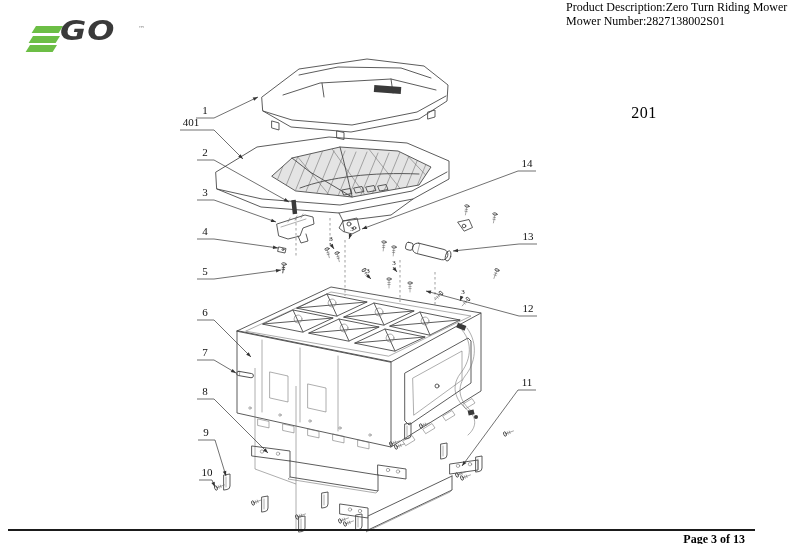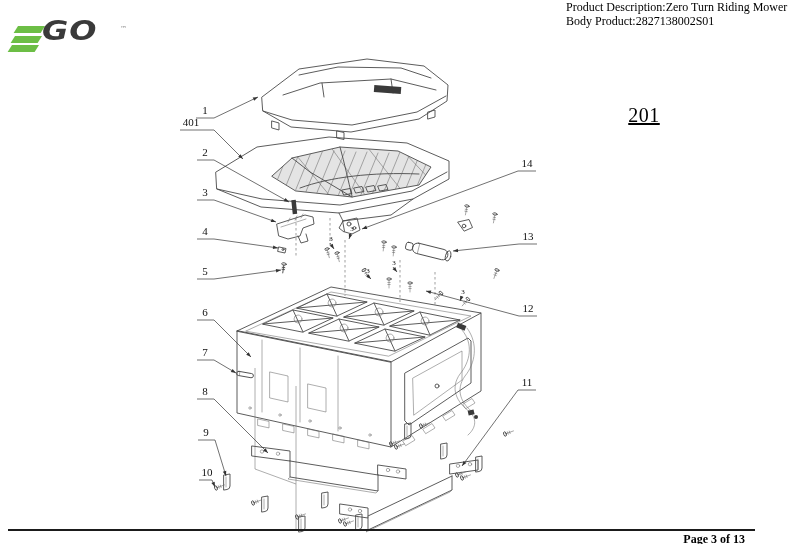--- a/index.html
+++ b/index.html
@@ -1,37 +1,37 @@
 <!DOCTYPE html>
 <html><head>
 <meta charset="utf-8">
 <style>
   html,body{margin:0;padding:0;background:#fff;}
   body{width:800px;height:544px;position:relative;overflow:hidden;
        font-family:"Liberation Serif",serif;color:#000;}
 
   
-  .logo{position:absolute;left:6px;top:26px;width:125px;height:32px;}
+  .logo{position:absolute;left:24px;top:26px;width:125px;height:32px;}
   .ebar{position:absolute;height:6.5px;width:27px;background:#6cbe45;transform:skewX(-32deg);}
   .ebar.b1{left:10px;top:0;}
   .ebar.b2{left:7px;top:9.5px;}
   .ebar.b3{left:4px;top:19px;}
   .go{position:absolute;left:36px;top:-9px;font-family:"DejaVu Sans",sans-serif;
       font-style:italic;font-weight:bold;font-size:32px;letter-spacing:1px;
       color:#3a3a3a;transform:scaleY(0.84);transform-origin:top left;line-height:1;}
   .tm{position:absolute;left:114px;top:-1px;font-size:7px;color:#888;
       font-family:"DejaVu Sans",sans-serif;}
 
   
   .header{position:absolute;left:566px;top:0;font-size:12px;line-height:14px;}
   .header div{white-space:nowrap;}
 
   
   .fig-num{position:absolute;left:614px;top:104px;width:60px;text-align:center;
-           font-size:20px;text-decoration:underline;letter-spacing:0.5px;}
+           font-size:16px;letter-spacing:0.5px;}
 
   
   .footer-rule{position:absolute;left:8px;top:529px;width:747px;height:2px;background:#1b1b1b;}
   .page-num{position:absolute;right:55px;top:532px;font-size:12px;font-weight:bold;text-decoration:underline;}
 
   
   svg{position:absolute;left:0;top:0;}
   .ln{fill:none;stroke:#4a4a4a;stroke-width:0.9;stroke-linejoin:round;stroke-linecap:round;}
   .lnthin{fill:none;stroke:#6a6a6a;stroke-width:0.55;}
   .dark{fill:#3a3a3a;stroke:none;}
@@ -46,21 +46,21 @@
 <div class="logo">
   <div class="ebar b1"></div>
   <div class="ebar b2"></div>
   <div class="ebar b3"></div>
   <div class="go">GO</div>
   <div class="tm">™</div>
 </div>
 
 <div class="header">
   <div>Product Description:Zero Turn Riding Mower</div>
-  <div>Body Product:2827138002S01</div>
+  <div>Mower Number:2827138002S01</div>
 </div>
 
 <div class="fig-num">201</div>
 
 <svg id="diagram" width="800" height="544" viewBox="0 0 800 544">
   <defs>
     <clipPath id="gclip">
       <path d="M272,176 L292,158 L340,147 L398,151 L431,167 L419,185 L352,197 L296,191 Z"></path>
     </clipPath>
   </defs>

